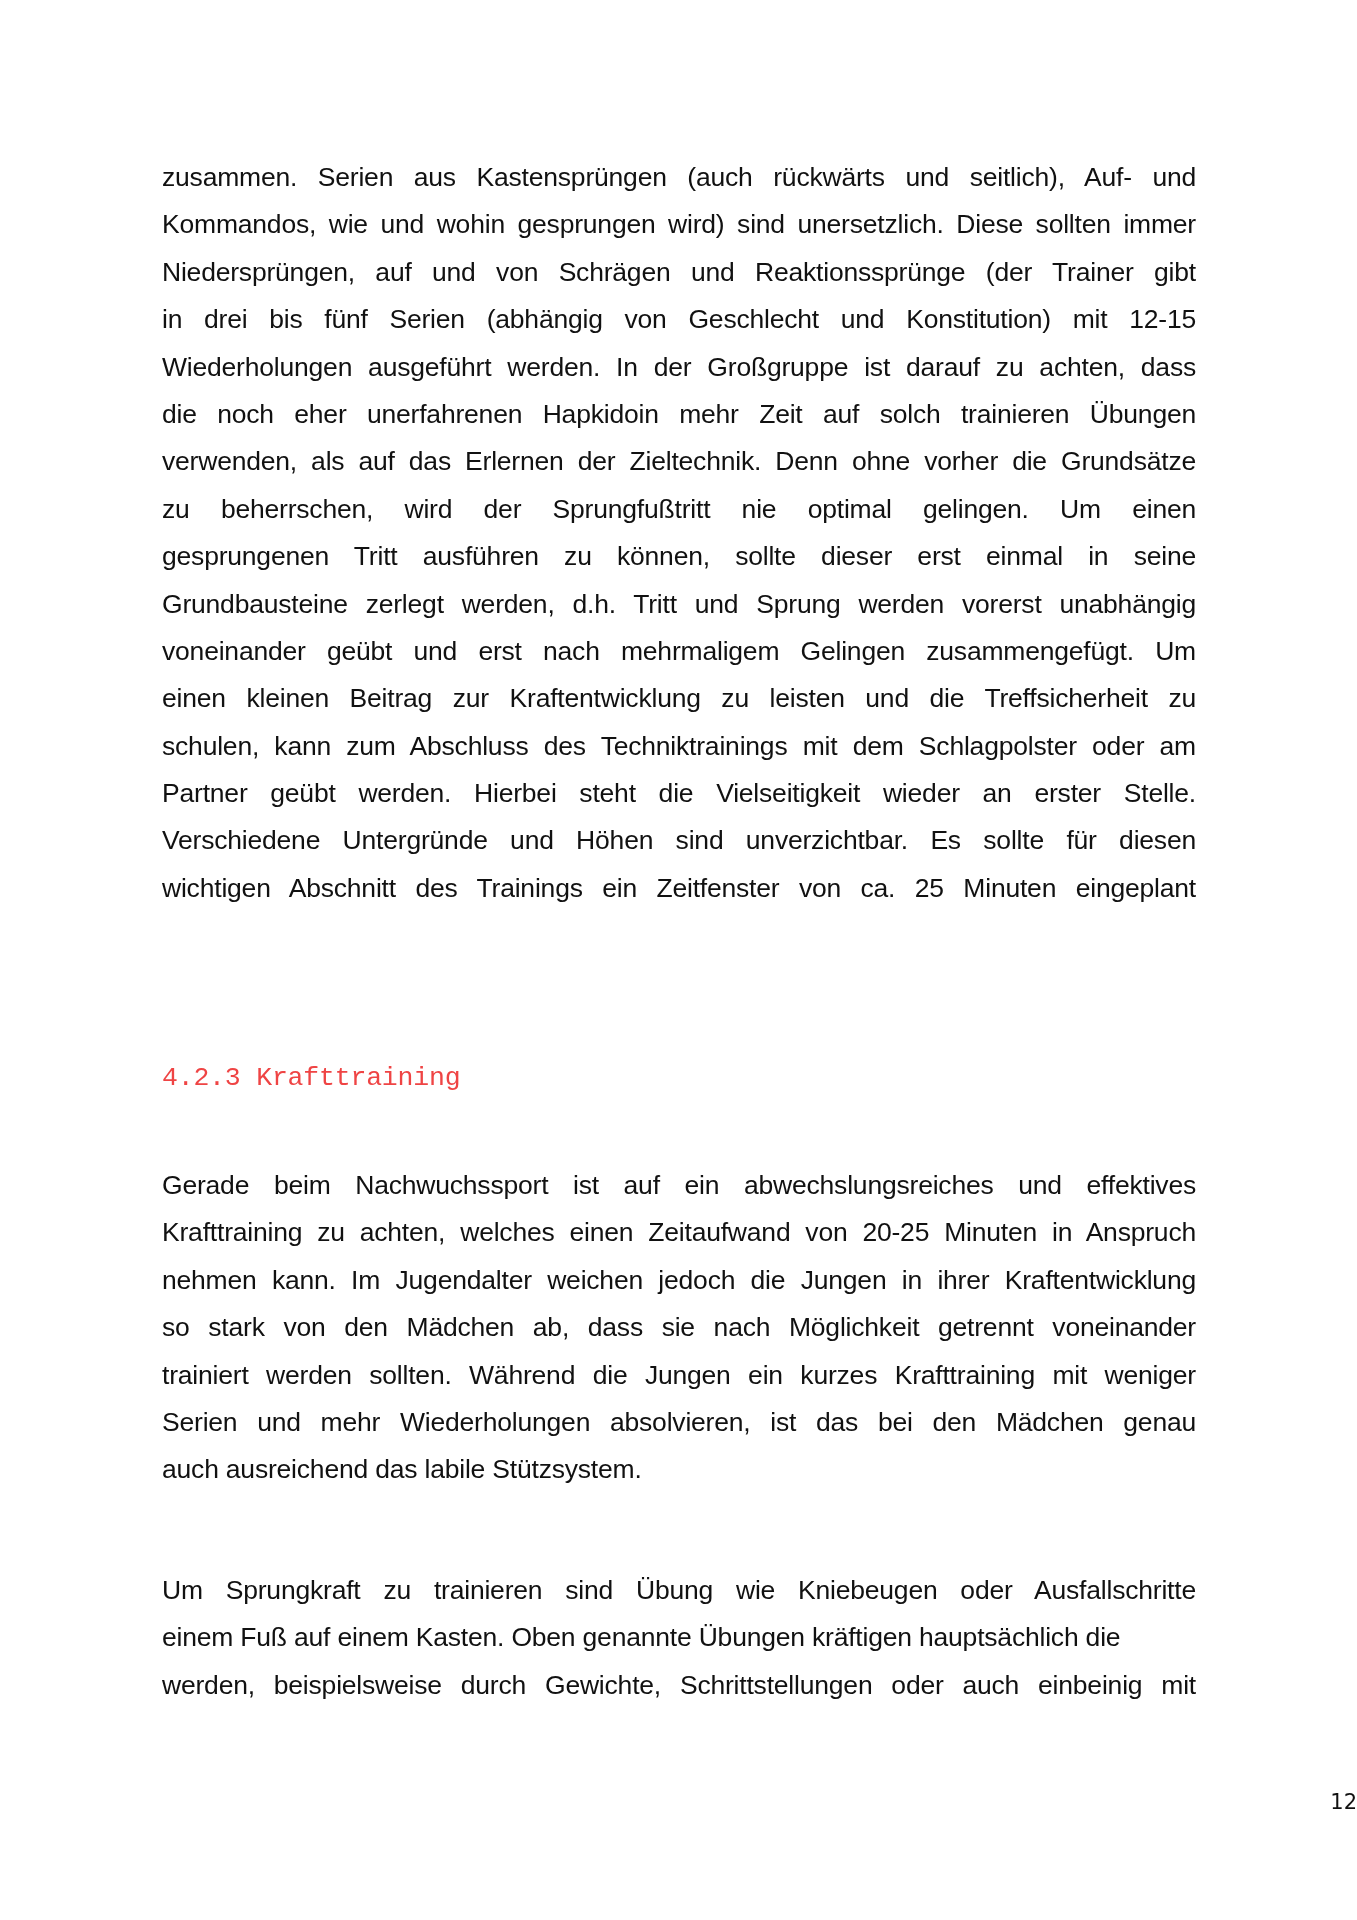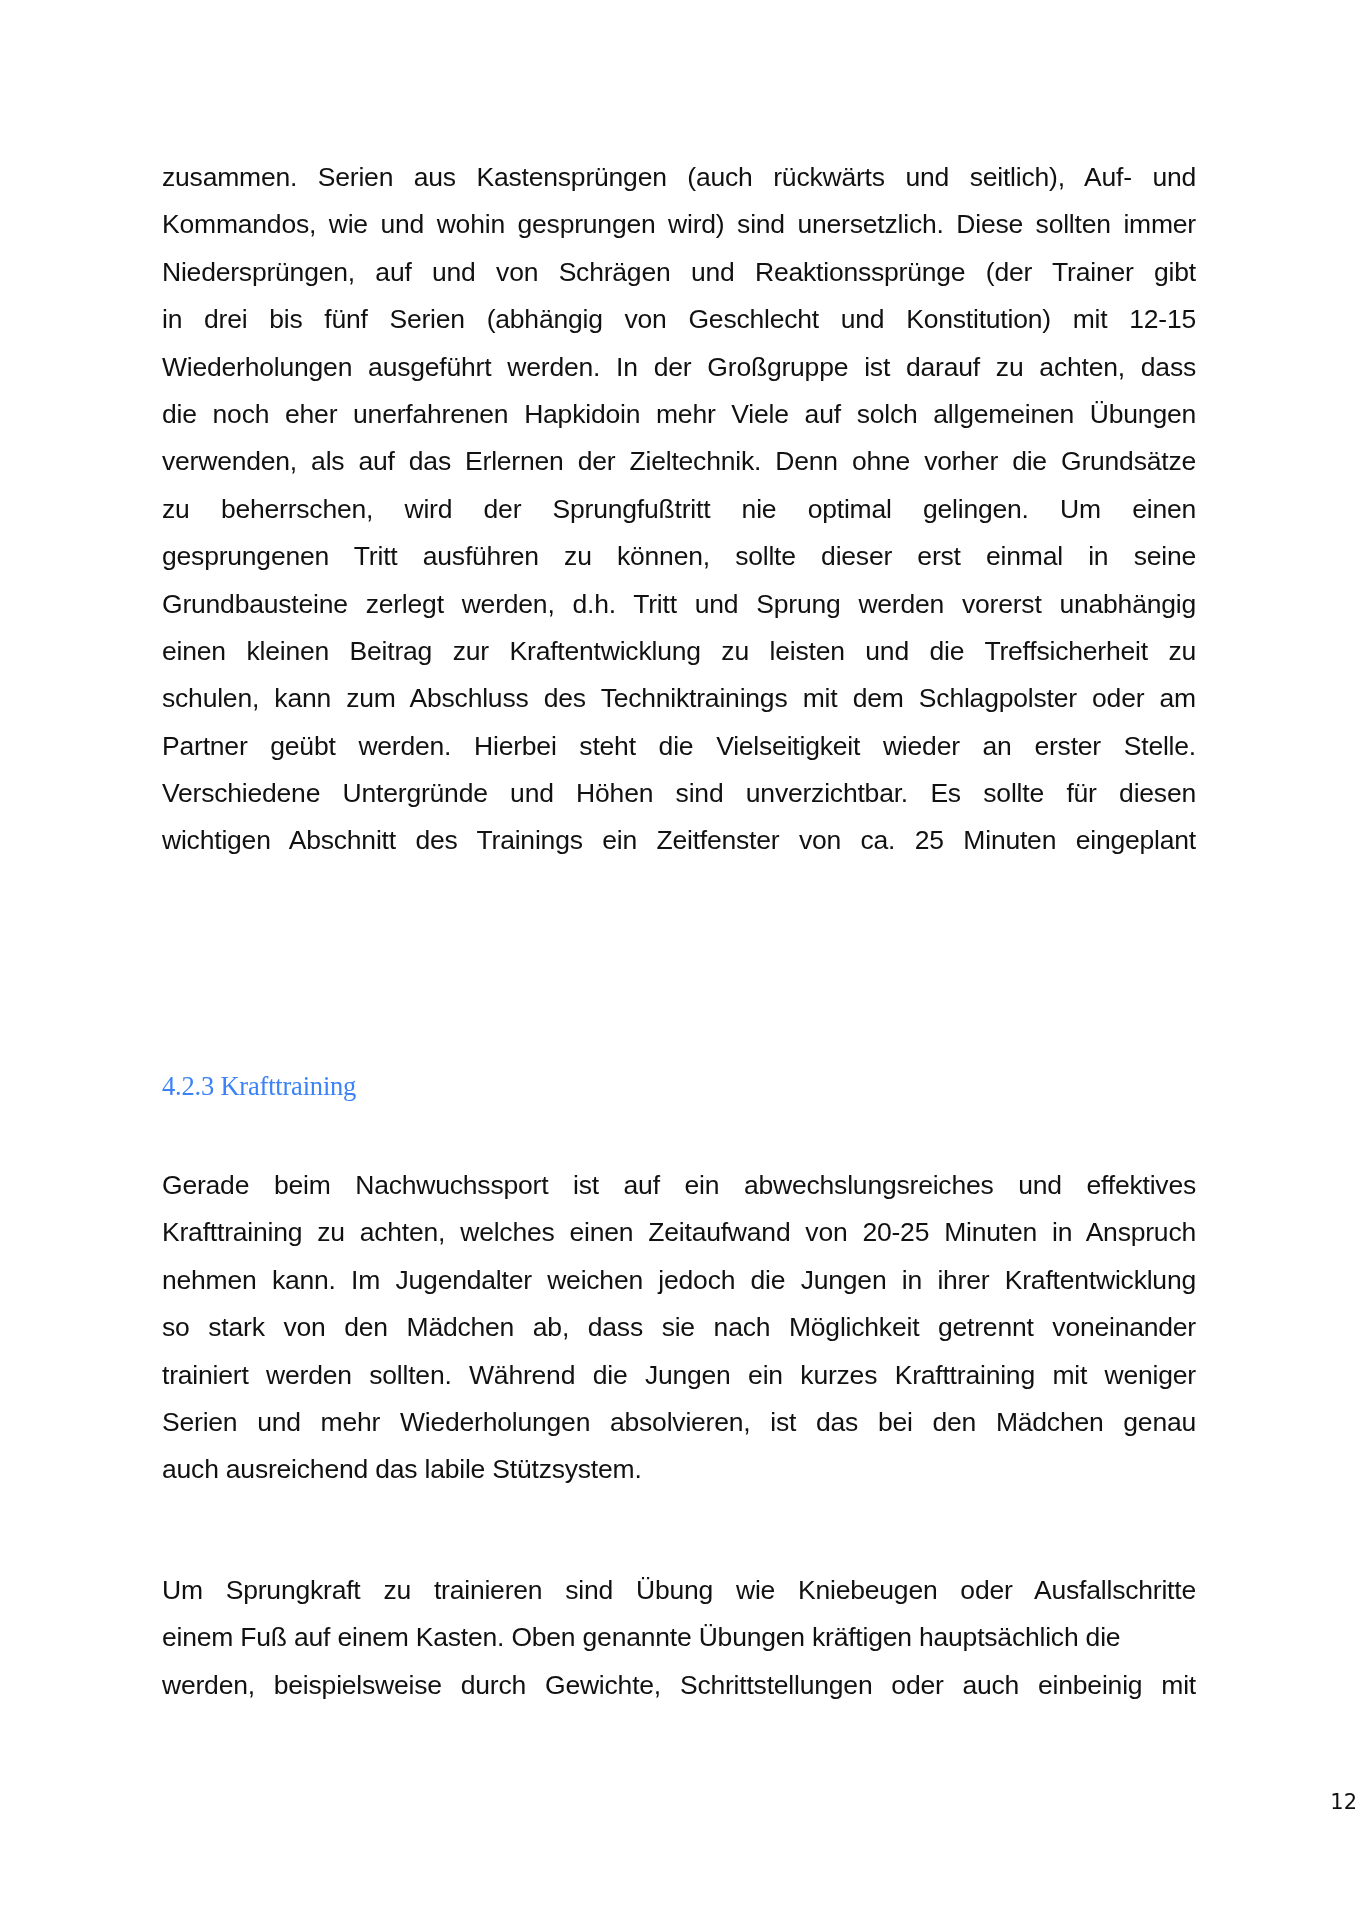--- a/index.html
+++ b/index.html
@@ -19,21 +19,21 @@
     }
     .line {
       display: block;
       height: 47.4px;
       white-space: nowrap;
       text-align: justify;
       text-align-last: justify;
     }
     .line.last { text-align-last: left; }
     #para1 { top: 154px; }
-    #heading { top: 1055px; position: absolute; left: 162px; font-family: Liberation Serif, serif; font-size: 26.5px; color: #3b82f6; letter-spacing: -0.2px; line-height: 47px; margin-top: 8px; }
+    #heading { top: 1055px; position: absolute; left: 162px; font-family: Liberation Mono, monospace; font-size: 26.5px; color: #ef4444; letter-spacing: -0.2px; line-height: 47px; }
     #para2 { top: 1162px; }
     #para3 { top: 1567px; }
     .page-number {
       position: absolute;
       top: 1790px;
       left: 0;
       width: 1357px;
       text-align: right;
       font-family: "DejaVu Sans", sans-serif;
       font-size: 21px;
@@ -44,25 +44,26 @@
 <body>
 
 <div class="page">
 
   <div class="text-block" id="para1">
       <span class="line">zusammen. Serien aus Kastensprüngen (auch rückwärts und seitlich), Auf- und</span>
       <span class="line">Kommandos, wie und wohin gesprungen wird) sind unersetzlich. Diese sollten immer</span>
       <span class="line">Niedersprüngen, auf und von Schrägen und Reaktionssprünge (der Trainer gibt</span>
       <span class="line">in drei bis fünf Serien (abhängig von Geschlecht und Konstitution) mit 12-15</span>
       <span class="line">Wiederholungen ausgeführt werden. In der Großgruppe ist darauf zu achten, dass</span>
-      <span class="line">die noch eher unerfahrenen Hapkidoin mehr Viele auf solch allgemeinen Übungen</span>
+      <span class="line">die noch eher unerfahrenen Hapkidoin mehr Zeit auf solch trainieren Übungen</span>
       <span class="line">verwenden, als auf das Erlernen der Zieltechnik. Denn ohne vorher die Grundsätze</span>
       <span class="line">zu beherrschen, wird der Sprungfußtritt nie optimal gelingen. Um einen</span>
       <span class="line">gesprungenen Tritt ausführen zu können, sollte dieser erst einmal in seine</span>
       <span class="line">Grundbausteine zerlegt werden, d.h. Tritt und Sprung werden vorerst unabhängig</span>
+      <span class="line">voneinander geübt und erst nach mehrmaligem Gelingen zusammengefügt. Um</span>
       <span class="line">einen kleinen Beitrag zur Kraftentwicklung zu leisten und die Treffsicherheit zu</span>
       <span class="line">schulen, kann zum Abschluss des Techniktrainings mit dem Schlagpolster oder am</span>
       <span class="line">Partner geübt werden. Hierbei steht die Vielseitigkeit wieder an erster Stelle.</span>
       <span class="line">Verschiedene Untergründe und Höhen sind unverzichtbar.  Es sollte für diesen</span>
       <span class="line">wichtigen Abschnitt des Trainings ein Zeitfenster von ca. 25 Minuten eingeplant</span>
     </div>
 
   <div id="heading">4.2.3 Krafttraining</div>
 
   <div class="text-block" id="para2">

